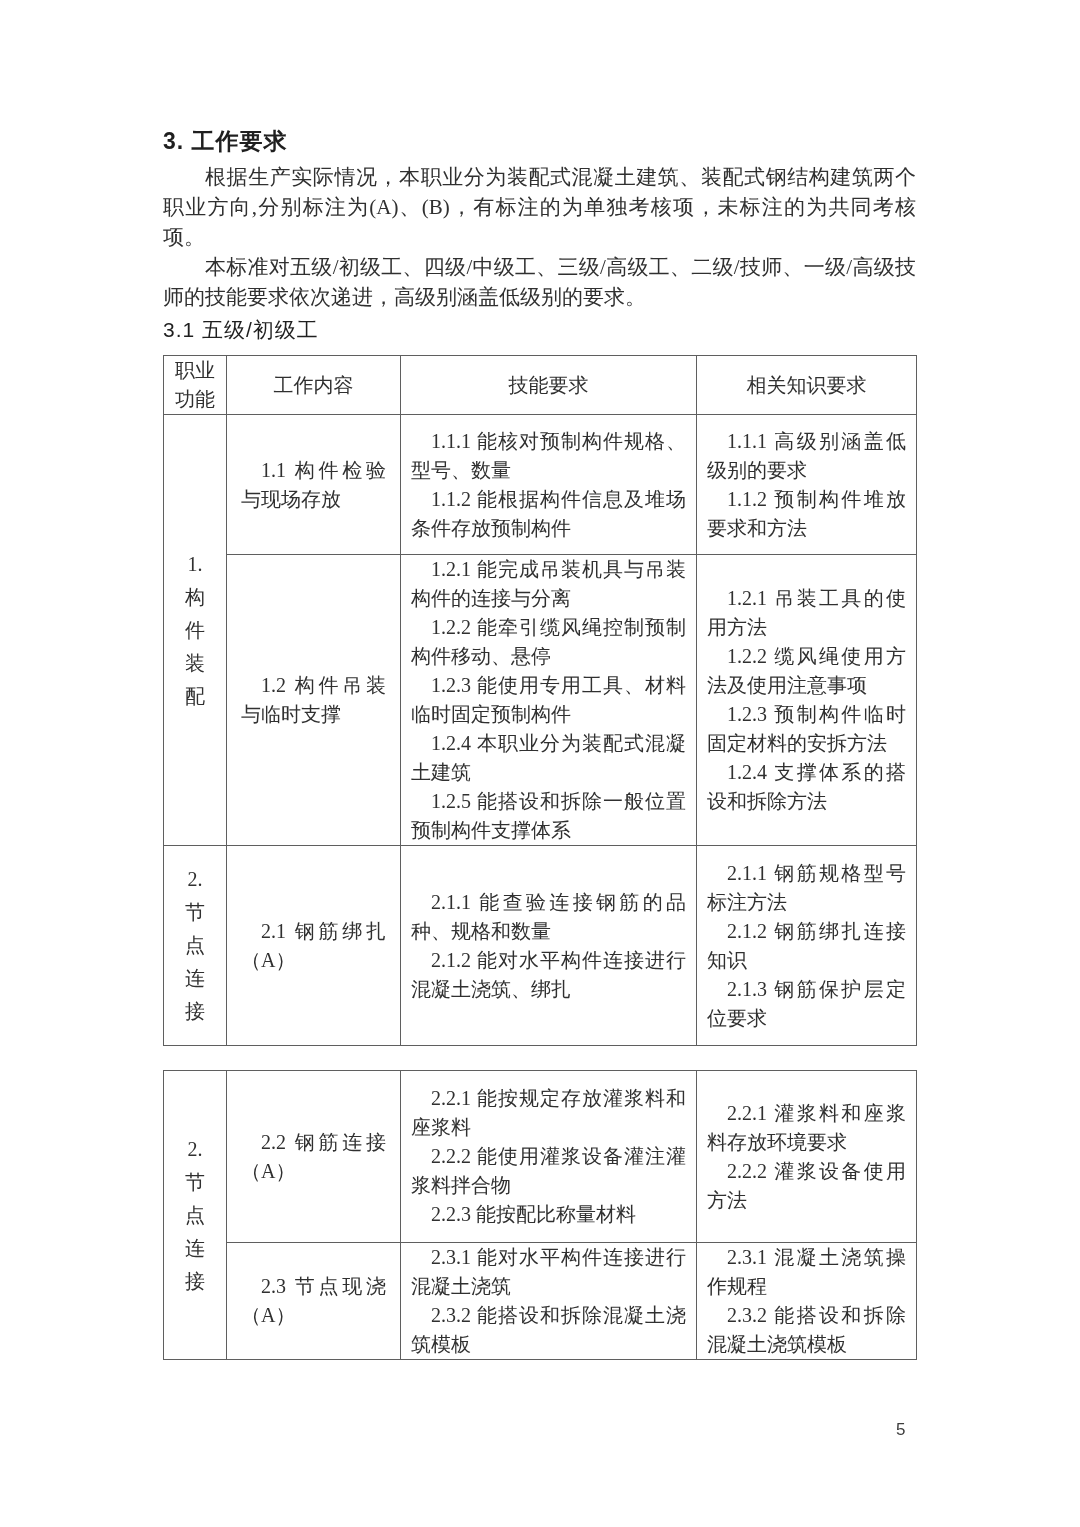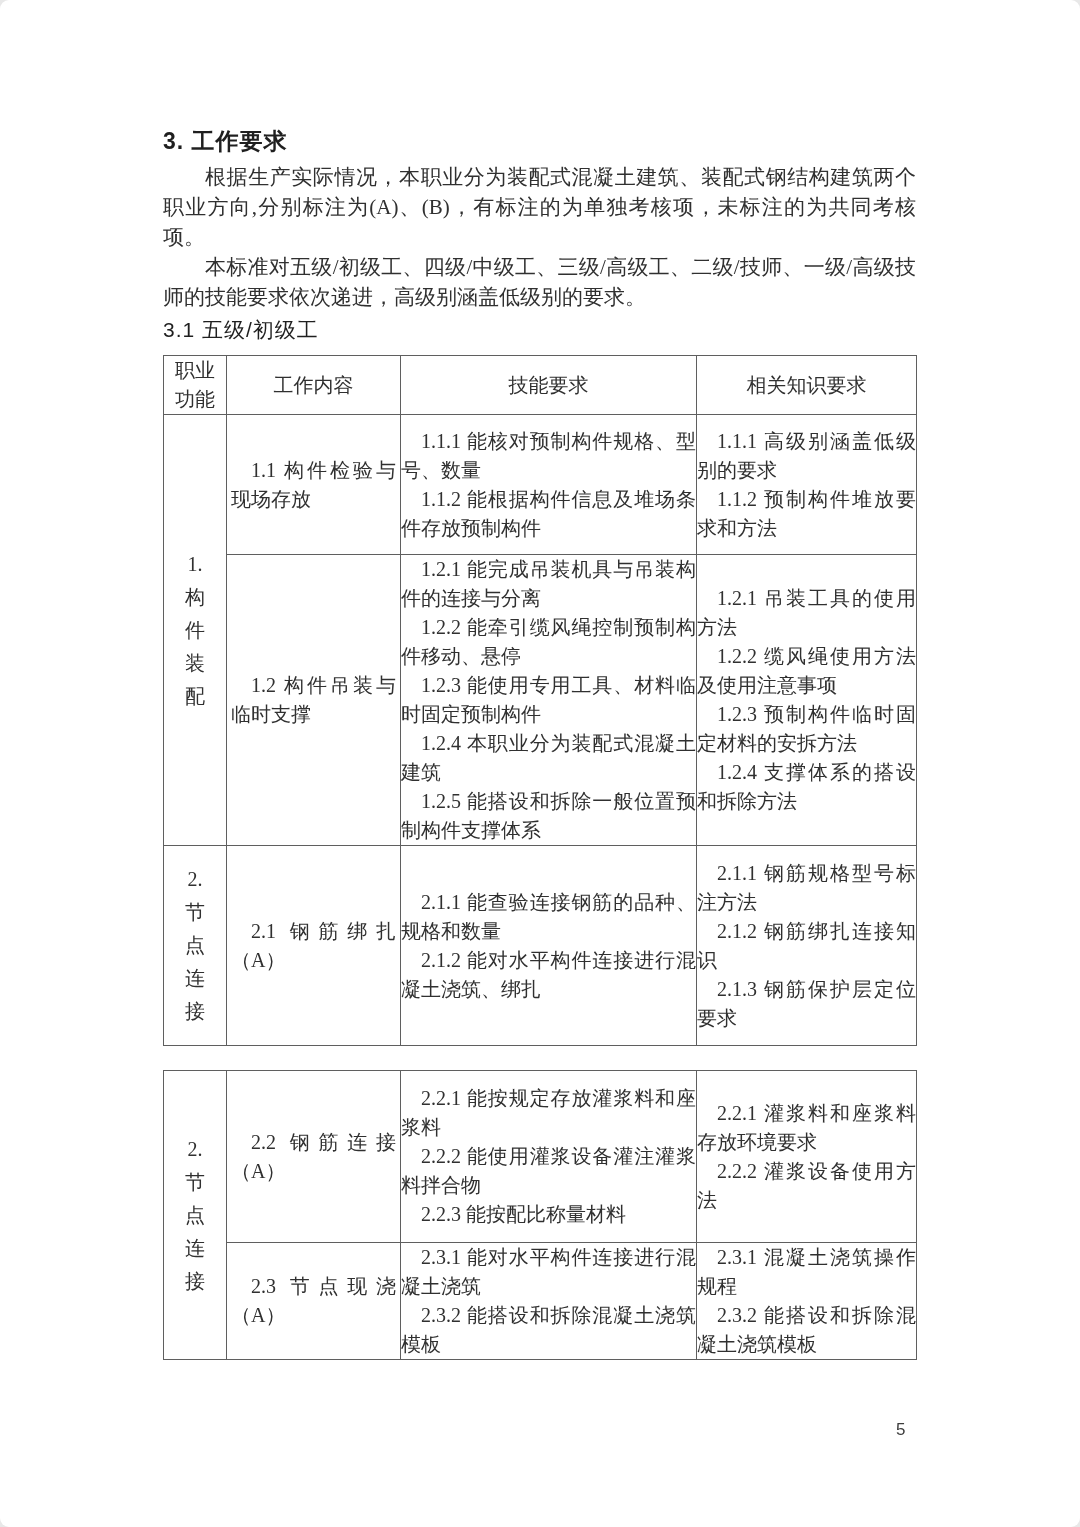--- a/index.html
+++ b/index.html
@@ -1,41 +1,40 @@
 <!DOCTYPE html>
 <html><head>
 <meta charset="utf-8">
 <style>
   html,body{margin:0;padding:0;background:#e8e8e8;}
   .page{
     width:1080px;height:1527px;position:relative;margin:0 auto;
     background:#ffffff;color:#2b2b2b;overflow:hidden;
     font-family:"Liberation Serif", serif;
-    border-radius:9px;
   }
   .content{position:absolute;left:163px;top:126px;width:753px;}
   .h1{
     font-family:"Liberation Sans", sans-serif;font-weight:bold;
     font-size:23px;line-height:30px;margin:0 0 6px 0;color:#1f1f1f;letter-spacing:1px;
   }
   .body-p{
     font-size:21px;line-height:30px;margin:0;text-align:justify;
     text-indent:2em;color:#303030;
   }
   .h2{
     font-family:"Liberation Sans", sans-serif;font-weight:normal;
     font-size:21px;line-height:30px;margin:3px 0 10px 0;color:#1f1f1f;letter-spacing:1px;
   }
   table.t{
     border-collapse:collapse;width:753px;table-layout:fixed;
     font-size:20px;line-height:29px;color:#303030;
   }
   table.t2{margin-top:24px;}
   .t th,.t td{
-    border:1px solid #5f5f5f;vertical-align:middle;padding:0 0;
+    border:1px solid #5f5f5f;vertical-align:middle;padding:0 10px;
     font-weight:normal;overflow:hidden;
   }
   .t th{text-align:center;padding:0 4px;}
   tr.hrow{height:56px;}
   tr.rowA{height:140px;}
   tr.rowB{height:287px;}
   tr.rowC{height:200px;}
   tr.rowD{height:172px;}
   tr.rowE{height:116px;}
   td.func{padding:0 2px;text-align:center;}

